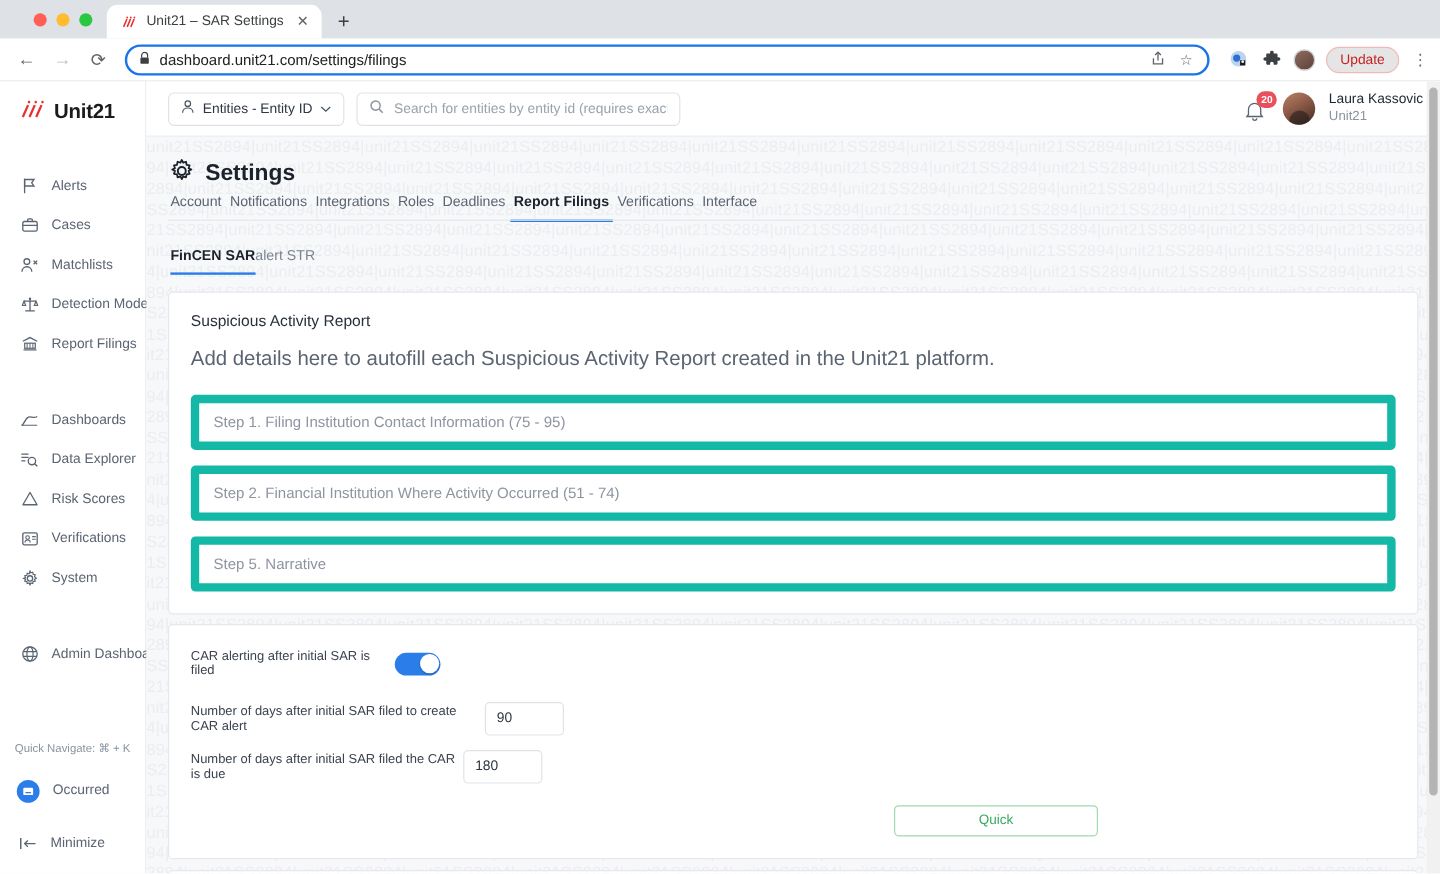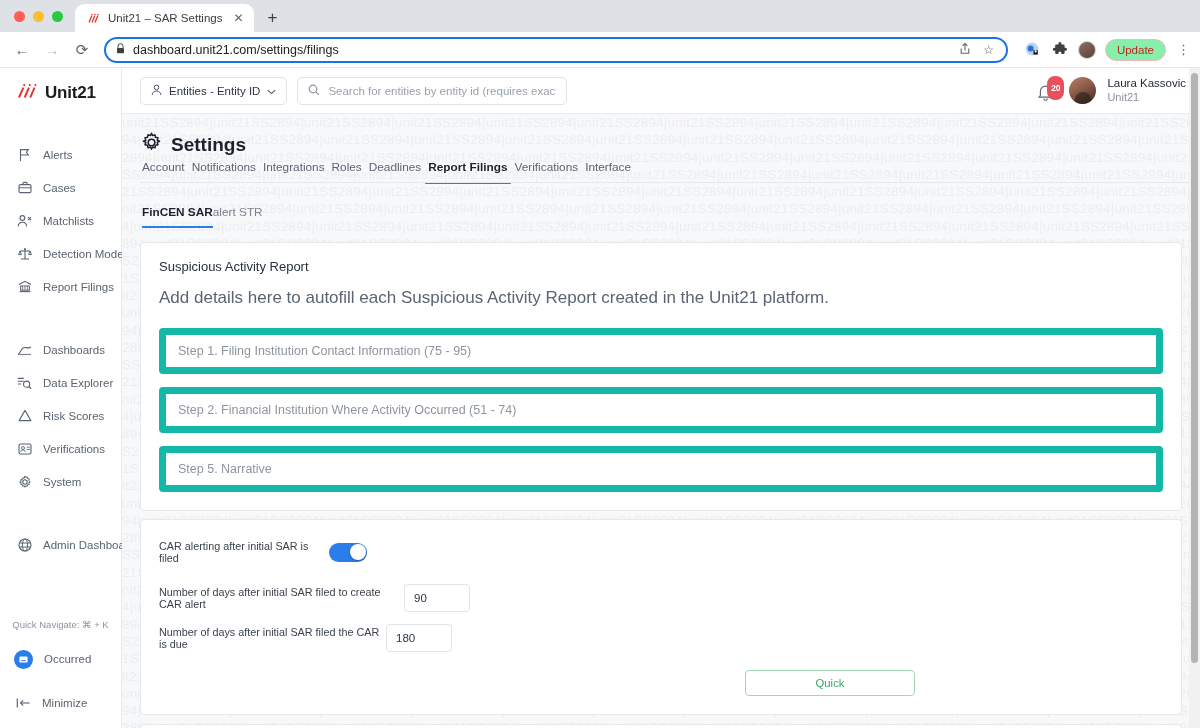--- a/index.html
+++ b/index.html
@@ -8,21 +8,21 @@
     font-family: "Liberation Sans", sans-serif;
     background: #ffffff;
     overflow: hidden;
   }
 
   
   .browser { width: 1200px; height: 728px; position: relative; }
 
   .tabstrip {
     height: 32px; background: #dee1e6;
-    display: flex; align-items: flex-end; padding-left: 10px;
+    display: flex; align-items: flex-end; padding-left: 24px;
     position: relative;
   }
   .traffic { display: flex; align-items: center; gap: 8px; height: 32px; padding: 0 12px 0 4px; }
   .dot { width: 11px; height: 11px; border-radius: 50%; }
   .dot.red { background: #ff5f57; }
   .dot.yellow { background: #febc2e; }
   .dot.green { background: #28c840; }
 
   .tab {
     height: 28px; background: #ffffff;
@@ -74,21 +74,21 @@
   .tb-right { display: flex; align-items: center; gap: 9px; padding-left: 8px; }
   .ext-ic { width: 18px; height: 18px; display: flex; align-items: center; justify-content: center; }
   .avatar-sm {
     width: 18px; height: 18px; border-radius: 50%;
     background: linear-gradient(145deg,#8d6e63,#5d4037);
     border: 1px solid #cfcfcf;
   }
   .update-btn {
     height: 22px; border: 1px solid #f2b8b5; border-radius: 11px;
     color: #c5221f; font-size: 11.5px; display: flex;
-    align-items: center; padding: 0 11px; background: #86efac;
+    align-items: center; padding: 0 11px; background: #e5e5e5;
   }
   .kebab { font-size: 13px; color: #5f6368; padding: 0 2px; letter-spacing: 0; }
 
   
   .app { display: flex; height: 660px; background: #fff; position: relative; }
 
   
   .sidebar {
     width: 122px; flex: 0 0 122px; background: #ffffff;
     border-right: 1px solid #e8eaed;
@@ -135,21 +135,21 @@
     display: flex; align-items: center; gap: 8px; padding: 0 10px; background: #fff;
   }
   .search-box input {
     border: 0; outline: 0; font-size: 11.5px; color: #2d3642;
     width: 100%; background: transparent; font-family: inherit;
   }
   .search-box input::placeholder { color: #9aa2ad; }
   .topbar-right { margin-left: auto; display: flex; align-items: center; gap: 11px; }
   .bell-wrap { position: relative; width: 22px; height: 24px; }
   .badge {
-    position: absolute; top: -3px; right: -6px; min-width: 17px; height: 24px;
+    position: absolute; top: -3px; right: -6px; min-width: 17px; height: 14px;
     background: #e8505b; color: #fff; border-radius: 8px; font-size: 8.5px;
     display: flex; align-items: center; justify-content: center; padding: 0 3px;
     font-weight: 600;
   }
   .avatar-lg {
     width: 27px; height: 27px; border-radius: 50%;
     background: linear-gradient(150deg,#b9836b 0%,#8c5a47 45%,#3d2b25 100%);
     position: relative; overflow: hidden;
   }
   .avatar-lg::after {

